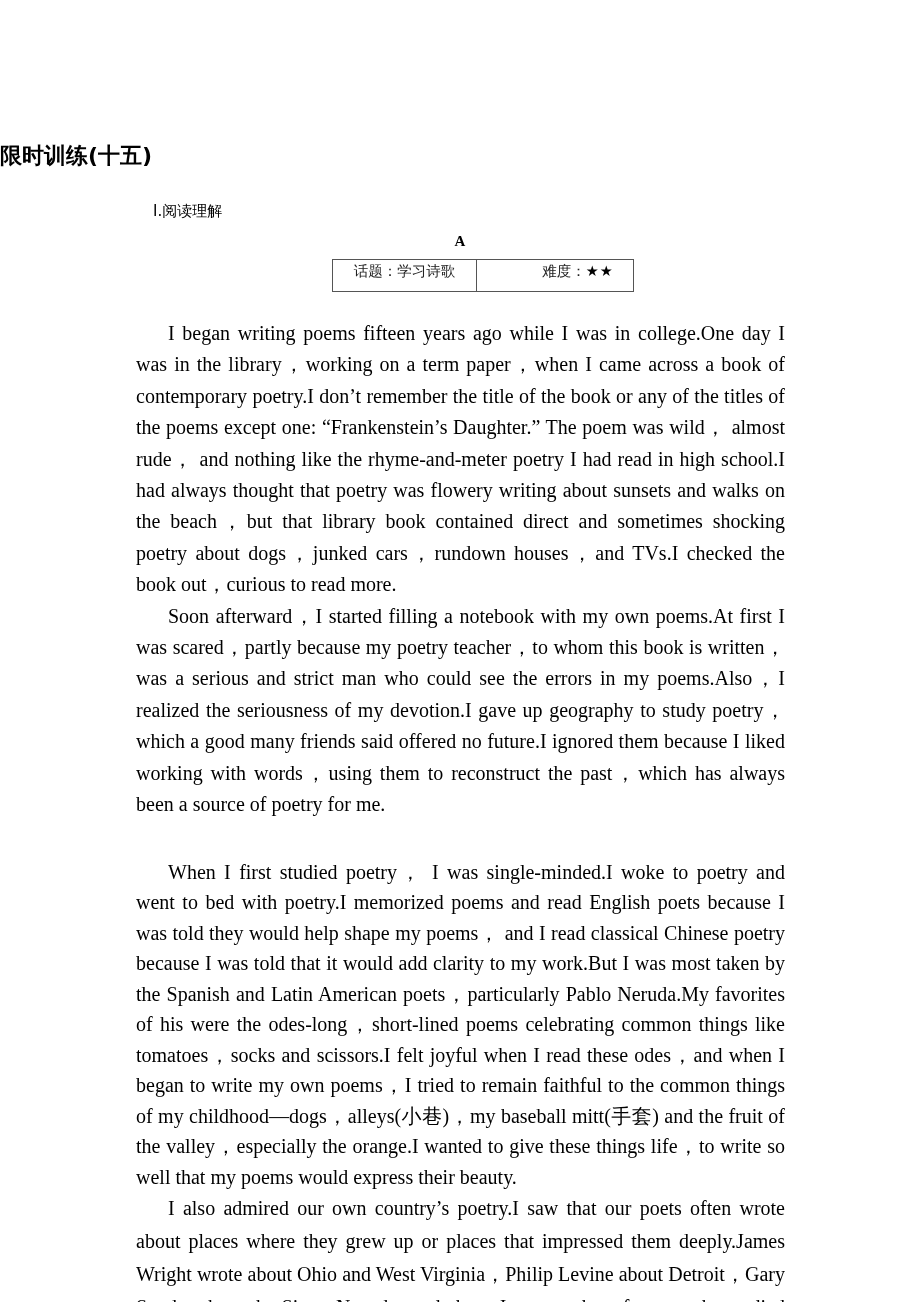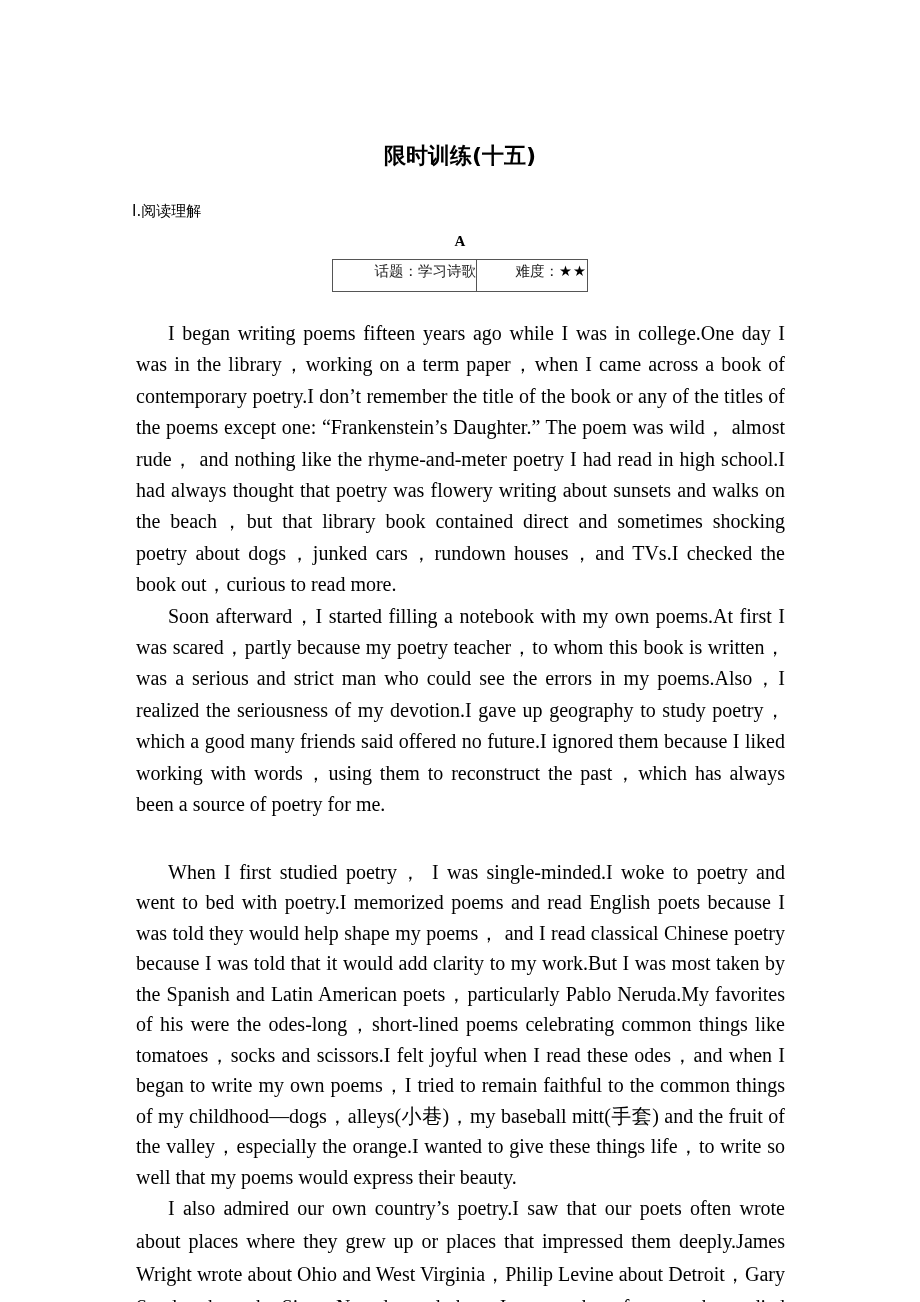--- a/index.html
+++ b/index.html
@@ -13,31 +13,30 @@
       position: relative;
       overflow: hidden;
       color: #000000;
       font-family: "Liberation Serif", "DejaVu Serif", serif;
     }
     .page-title {
       position: absolute;
       top: 141px;
       left: 0;
       width: 920px;
-      text-align: center;
       font-family: "DejaVu Sans", "Liberation Sans", sans-serif;
       font-weight: bold;
       font-size: 22px;
       line-height: 30px;
       letter-spacing: 0px;
     }
     .section-heading {
       position: absolute;
       top: 200px;
-      left: 132px;
+      left: 153px;
       font-family: "DejaVu Sans", "Liberation Sans", sans-serif;
       font-size: 15px;
       line-height: 22px;
     }
     .passage-label {
       position: absolute;
       top: 231px;
       left: 0;
       width: 920px;
       text-align: center;
@@ -52,26 +51,26 @@
       left: 332px;
       border-collapse: collapse;
       font-family: "DejaVu Sans", "Liberation Sans", sans-serif;
       font-size: 14.5px;
     }
     .info-table td {
       border: 1px solid #555555;
       height: 31px;
       padding: 0;
       vertical-align: top;
-      text-align: right;
+      text-align: center;
       line-height: 22px;
       color: #222222;
     }
     .info-table td.topic { width: 143px; }
-    .info-table td.difficulty { width: 110px; }
+    .info-table td.difficulty { width: 110px; padding-left: 46px; }
     .stars { color: #000; letter-spacing: 1px; }
     .article {
       position: absolute;
       top: 318px;
       left: 136px;
       width: 649px;
       font-size: 20px;
       line-height: 31.4px;
       text-align: justify;
     }

